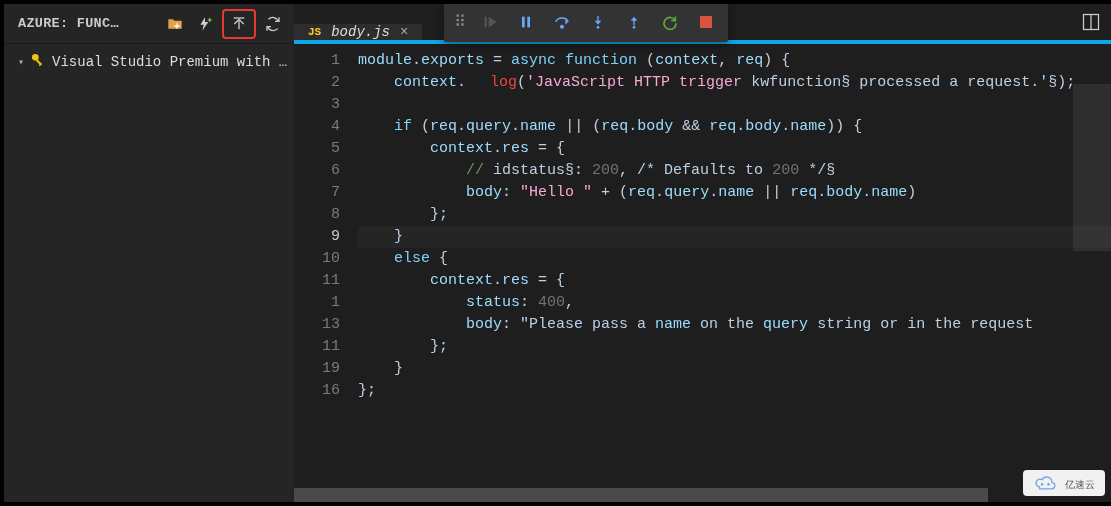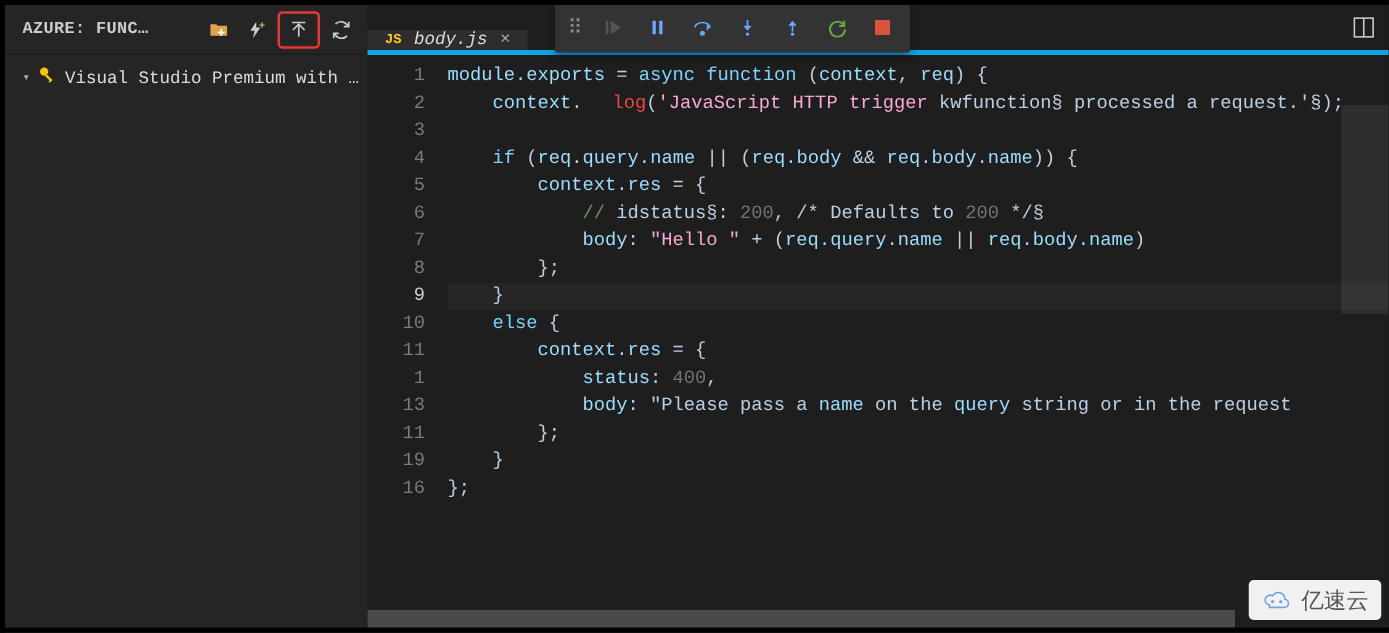--- a/index.html
+++ b/index.html
@@ -163,27 +163,27 @@
   .scrollbar-h .thumb{
     position:absolute; left:0; top:0;
     width:85%; height:100%;
     background:#4a4a4a;
   }
 
   
   .watermark{
     position:absolute;
     right:6px; bottom:6px;
-    display:flex; align-items:center;
+    display:flex; align-items:flex-end;
     gap:6px;
     background:rgba(255,255,255,.94);
     color:#555;
     padding:4px 10px;
     border-radius:4px;
-    font-size:18px;
+    font-size:10px;
     font-family:Liberation Sans, sans-serif;
     z-index:10;
   }
   .watermark svg{width:26px;height:18px;}
 </style>
 </head>
 <body>
 
 <div class="container">
 

